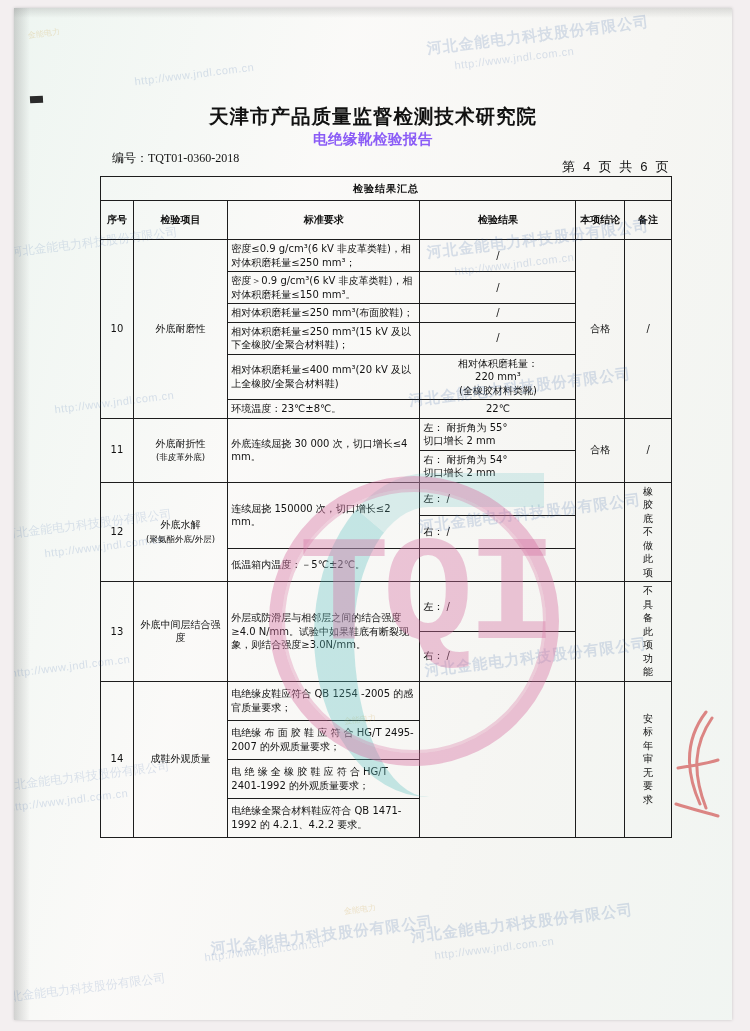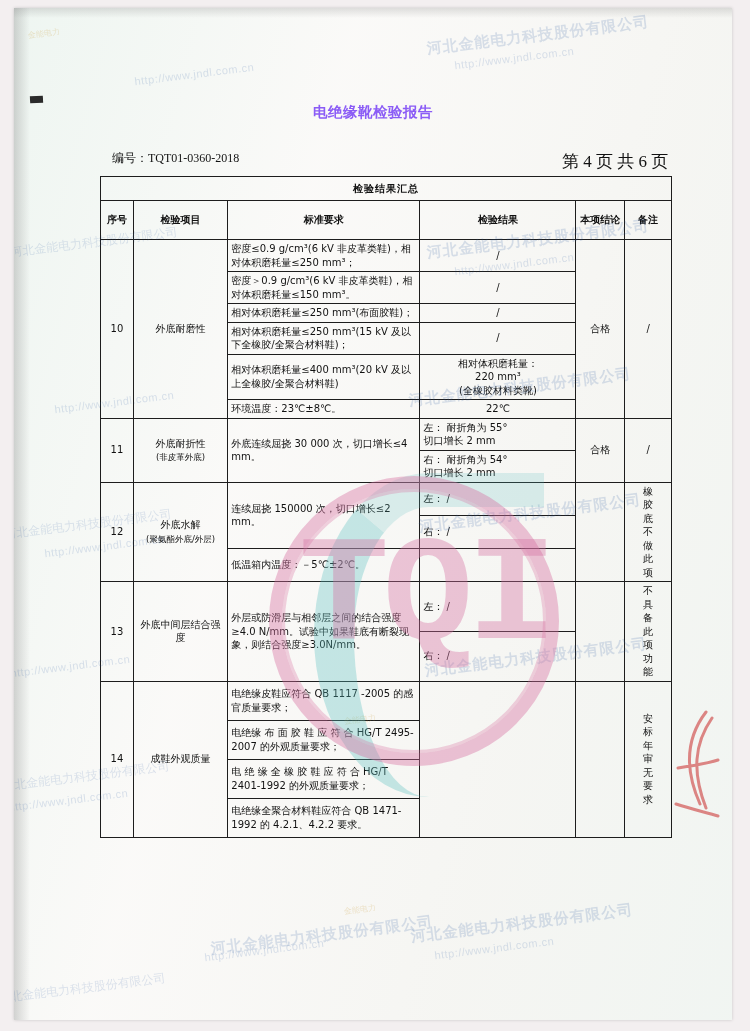--- a/index.html
+++ b/index.html
@@ -185,23 +185,23 @@
   .meta-no {
     position: absolute;
     left: 98px;
     top: 0;
     font-family: "Liberation Serif", serif;
     font-size: 12px;
   }
   .meta-page {
     position: absolute;
     left: 548px;
-    top: 0;
-    font-family: Liberation Serif, serif;
-    font-size: 17px;
+    top: 8px;
+    font-family: Liberation Mono, monospace;
+    font-size: 13px;
   }
 
   
   .tbl-wrap {
     position: absolute;
     left: 86px;
     top: 168px;
     width: 572px;
   }
   table.rep {
@@ -263,20 +263,21 @@
 </head>
 <body>
 
 <div id="page">
   <div class="paper">
     <div class="paper-tint"></div>
     <div class="edge-dark-left"></div>
     <div class="edge-dark-top"></div>
 
     <div class="doc-head">
+      <div class="title1">天津市产品质量监督检测技术研究院</div>
       <div class="title2">电绝缘靴检验报告</div>
     </div>
     <div class="meta-row">
       <div class="meta-no">编号：TQT01-0360-2018</div>
       <div class="meta-page">第 4 页   共 6 页</div>
     </div>
 
     <div class="tbl-wrap">
       <table class="rep">
         <tbody>
@@ -367,21 +368,21 @@
           <td class="c-concl" rowspan="2"></td>
           <td class="c-note vert-concl" rowspan="2">不<br>具<br>备<br>此<br>项<br>功<br>能</td>
         </tr>
         <tr>
           <td class="c-res res-cell">右：  /</td>
         </tr>
 
         <tr>
           <td class="c-no" rowspan="4">14</td>
           <td class="c-item" rowspan="4">成鞋外观质量</td>
-          <td class="c-std" style="height:34px;">电绝缘皮鞋应符合 QB 1117 -2005 的感官质量要求；</td>
+          <td class="c-std" style="height:34px;">电绝缘皮鞋应符合 QB 1254 -2005 的感官质量要求；</td>
           <td class="c-res" rowspan="4">&nbsp;</td>
           <td class="c-concl" rowspan="4"></td>
           <td class="c-note vert-concl" rowspan="4">安<br>标<br>年<br>审<br>无<br>要<br>求</td>
         </tr>
         <tr>
           <td class="c-std" style="height:34px;">电绝缘 布 面 胶 鞋 应 符 合 HG/T 2495-2007 的外观质量要求；</td>
         </tr>
         <tr>
           <td class="c-std" style="height:34px;">电 绝 缘 全 橡 胶 鞋 应 符 合 HG/T 2401-1992 的外观质量要求；</td>
         </tr>

